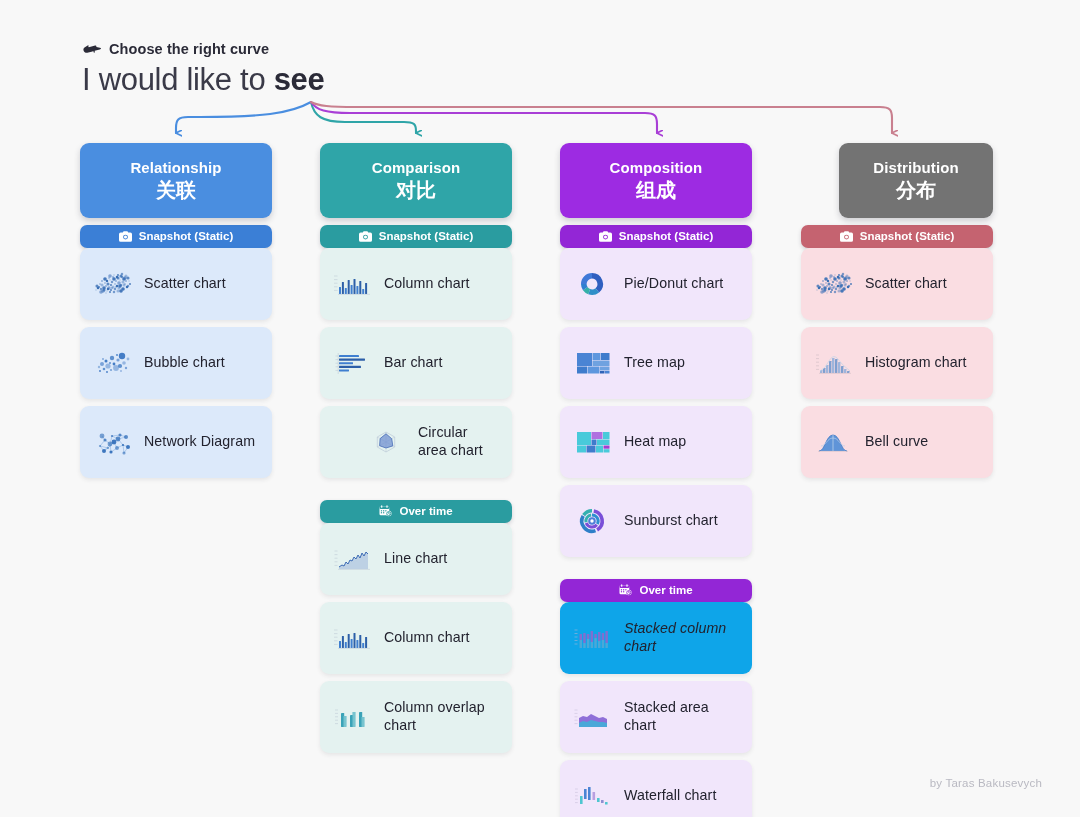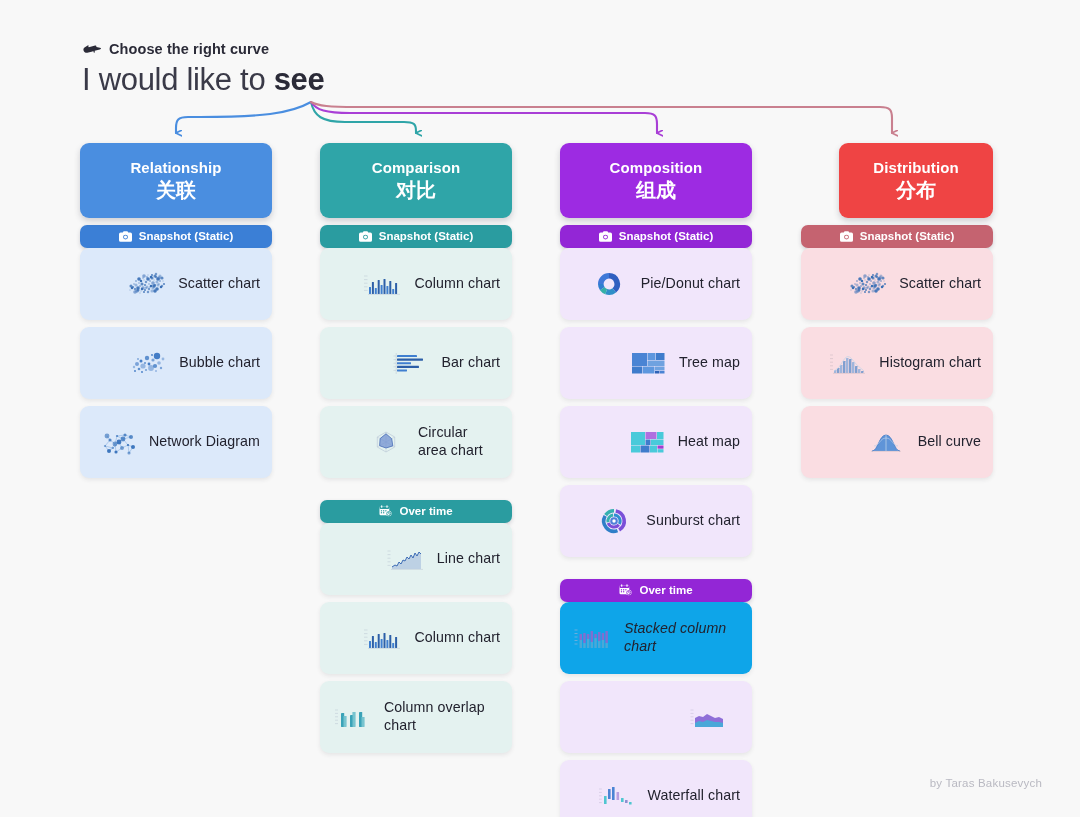--- a/index.html
+++ b/index.html
@@ -66,21 +66,20 @@
   .group { margin-top: 7px; }
   .group.spaced { margin-top: 22px; }
 
   .item {
     border-radius: 9px;
     min-height: 52px;
     margin-bottom: 7px;
     display: flex; align-items: center;
     padding: 10px 12px 10px 10px;
     box-shadow: 0 2px 4px rgba(40,40,60,.09);
-    justify-content: flex-end;
   }
   .item .thumb {
     width: 44px; height: 34px; flex: 0 0 44px;
     margin-right: 10px;
     display:flex; align-items:center; justify-content:center;
   }
   .item .thumb svg { display:block; }
   .item .label {
     font-size: 14.2px; color: #22222e; line-height: 1.25;
     font-weight: 400; letter-spacing: .1px;
@@ -597,20 +596,21 @@
                   <line x1="4.5" y1="9" x2="7.5" y2="9"></line>
                   <line x1="4.5" y1="12.4" x2="7.5" y2="12.4"></line>
                   <line x1="4.5" y1="15.8" x2="7.5" y2="15.8"></line>
                   <line x1="4.5" y1="19.2" x2="7.5" y2="19.2"></line>
                   <line x1="4.5" y1="22.6" x2="7.5" y2="22.6"></line>
                 </g>
                 <path d="M9,17 L13,15 L17,16 L21,13 L25,15 L29,17 L33,16 L37,18 L37,26 L9,26 Z" fill="#8f6fd8"></path>
                 <path d="M9,22 L13,20 L17,21 L21,19 L25,20 L29,21 L33,21 L37,22 L37,26 L9,26 Z" fill="#4aa8d8"></path>
               </svg>
             </span>
+            <span class="label">Stacked area chart</span>
           </div>
           <div class="item" style="background: rgb(241, 230, 251);">
             <span class="thumb">
               <svg viewBox="0 0 44 32" width="44" height="32">
                 <g stroke="#c3b9d4" stroke-width="0.5">
                   <line x1="5" y1="9" x2="7.8" y2="9"></line>
                   <line x1="5" y1="12.4" x2="7.8" y2="12.4"></line>
                   <line x1="5" y1="15.8" x2="7.8" y2="15.8"></line>
                   <line x1="5" y1="19.2" x2="7.8" y2="19.2"></line>
                   <line x1="5" y1="22.6" x2="7.8" y2="22.6"></line>
@@ -622,21 +622,21 @@
                 <rect x="27" y="18" width="2.6" height="4" rx=".3" fill="#4fc6d0"></rect>
                 <rect x="31" y="20" width="2.6" height="3" rx=".3" fill="#8f8fd0"></rect>
                 <rect x="35" y="22" width="2.6" height="2.5" rx=".3" fill="#4fc6d0"></rect>
               </svg>
             </span>
             <span class="label">Waterfall chart</span>
           </div>
         </div>
       </div>
       <div class="column col-3">
-        <div class="cat-header" style="background: #ef4444; margin-left: 38px;">
+        <div class="cat-header" style="background: #737373; margin-left: 38px;">
           <div class="cat-title">Distribution</div>
           <div class="cat-sub">分布</div>
         </div>
         <div class="group">
           <div class="badge" style="background: rgb(197, 99, 112); color: rgb(197, 99, 112);">
             <span style="display:flex;color:#c56370">
               <svg viewBox="0 0 16 13" width="13" height="11">
                 <path d="M5.6 0h4.8l.9 1.6H14a2 2 0 0 1 2 2V11a2 2 0 0 1-2 2H2a2 2 0 0 1-2-2V3.6a2 2 0 0 1 2-2h2.7z" fill="#fff"></path>
                 <circle cx="8" cy="7.2" r="3" fill="currentColor"></circle>
                 <circle cx="8" cy="7.2" r="1.9" fill="#fff"></circle>

